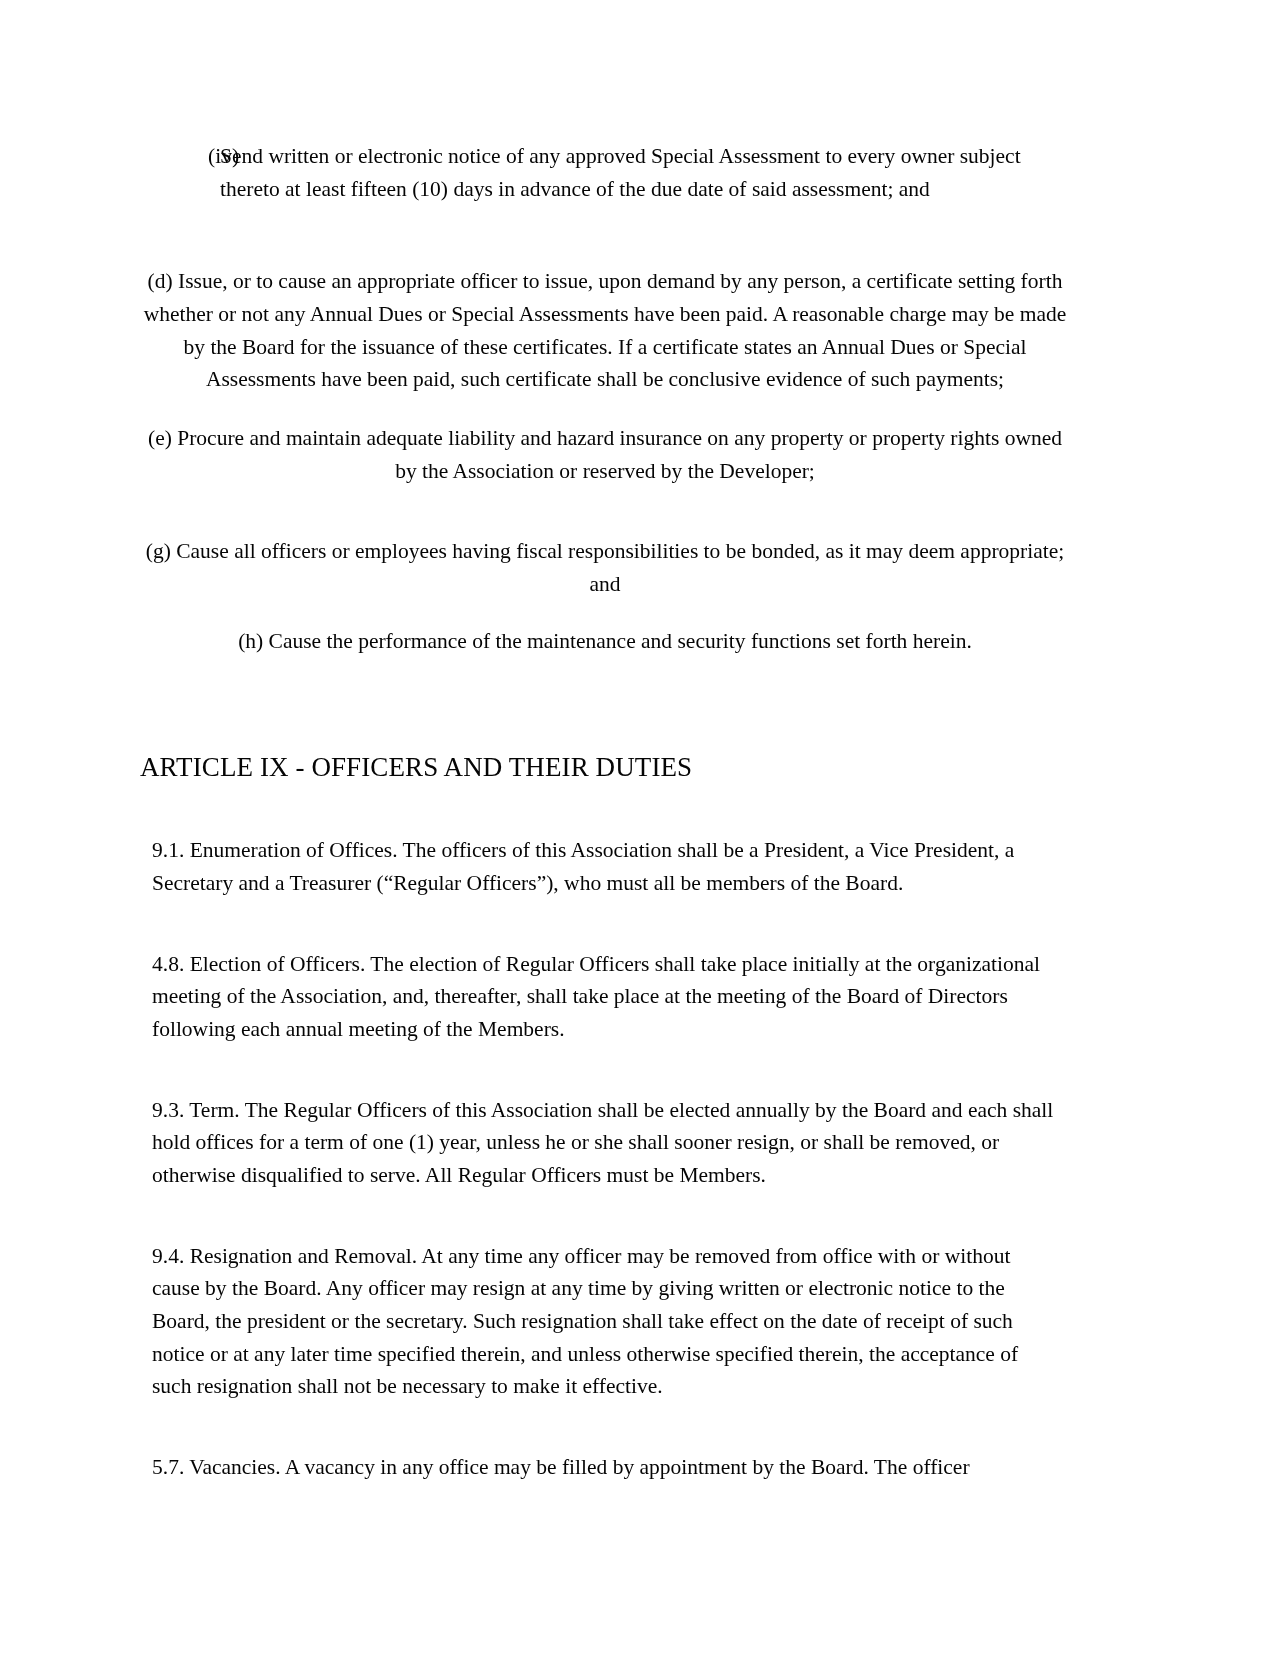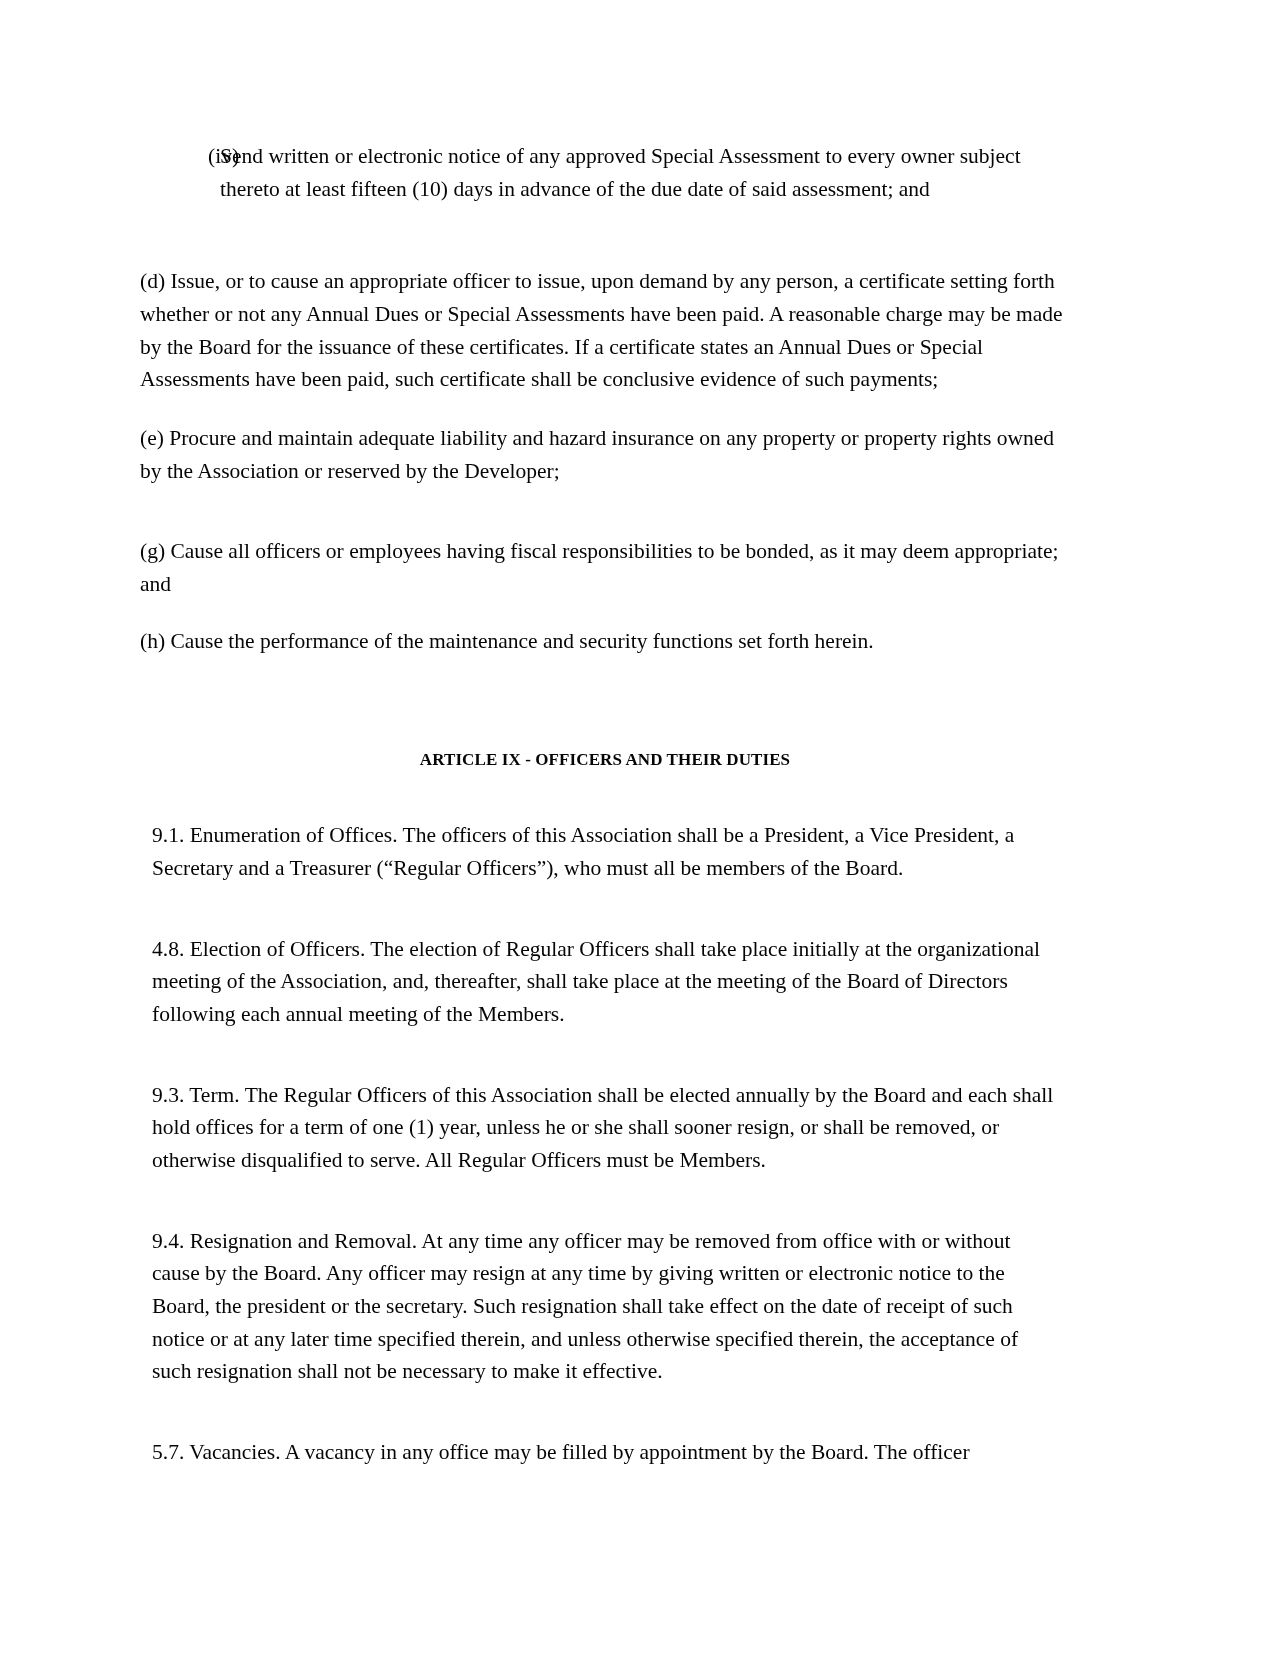--- a/index.html
+++ b/index.html
@@ -39,34 +39,33 @@
     box-sizing: border-box;
   }
   .roman-body {
     flex: 1 1 auto;
     padding-left: 2px;
   }
   p.para {
     margin: 0;
     font-size: 21.5px;
     line-height: 1.52;
-    text-align: left;
+    text-align: center;
   }
   .gap-xl { height: 60px; }
   .gap-lg { height: 26px; }
   .gap-md { height: 24px; }
   .gap-article-top { height: 90px; }
   .gap-article-bottom { height: 34px; }
   h1.article-heading {
     margin: 0;
-    font-size: 17px;
-    font-weight: bold;
+    font-size: 27px;
+    font-weight: normal;
     line-height: 1.52;
     letter-spacing: 0.1px;
-    text-align: center;
   }
   .sec {
     margin: 12px;
     font-size: 21.5px;
     line-height: 1.52;
   }
   
   .page, .page * {
     -webkit-font-smoothing: antialiased;
   }

